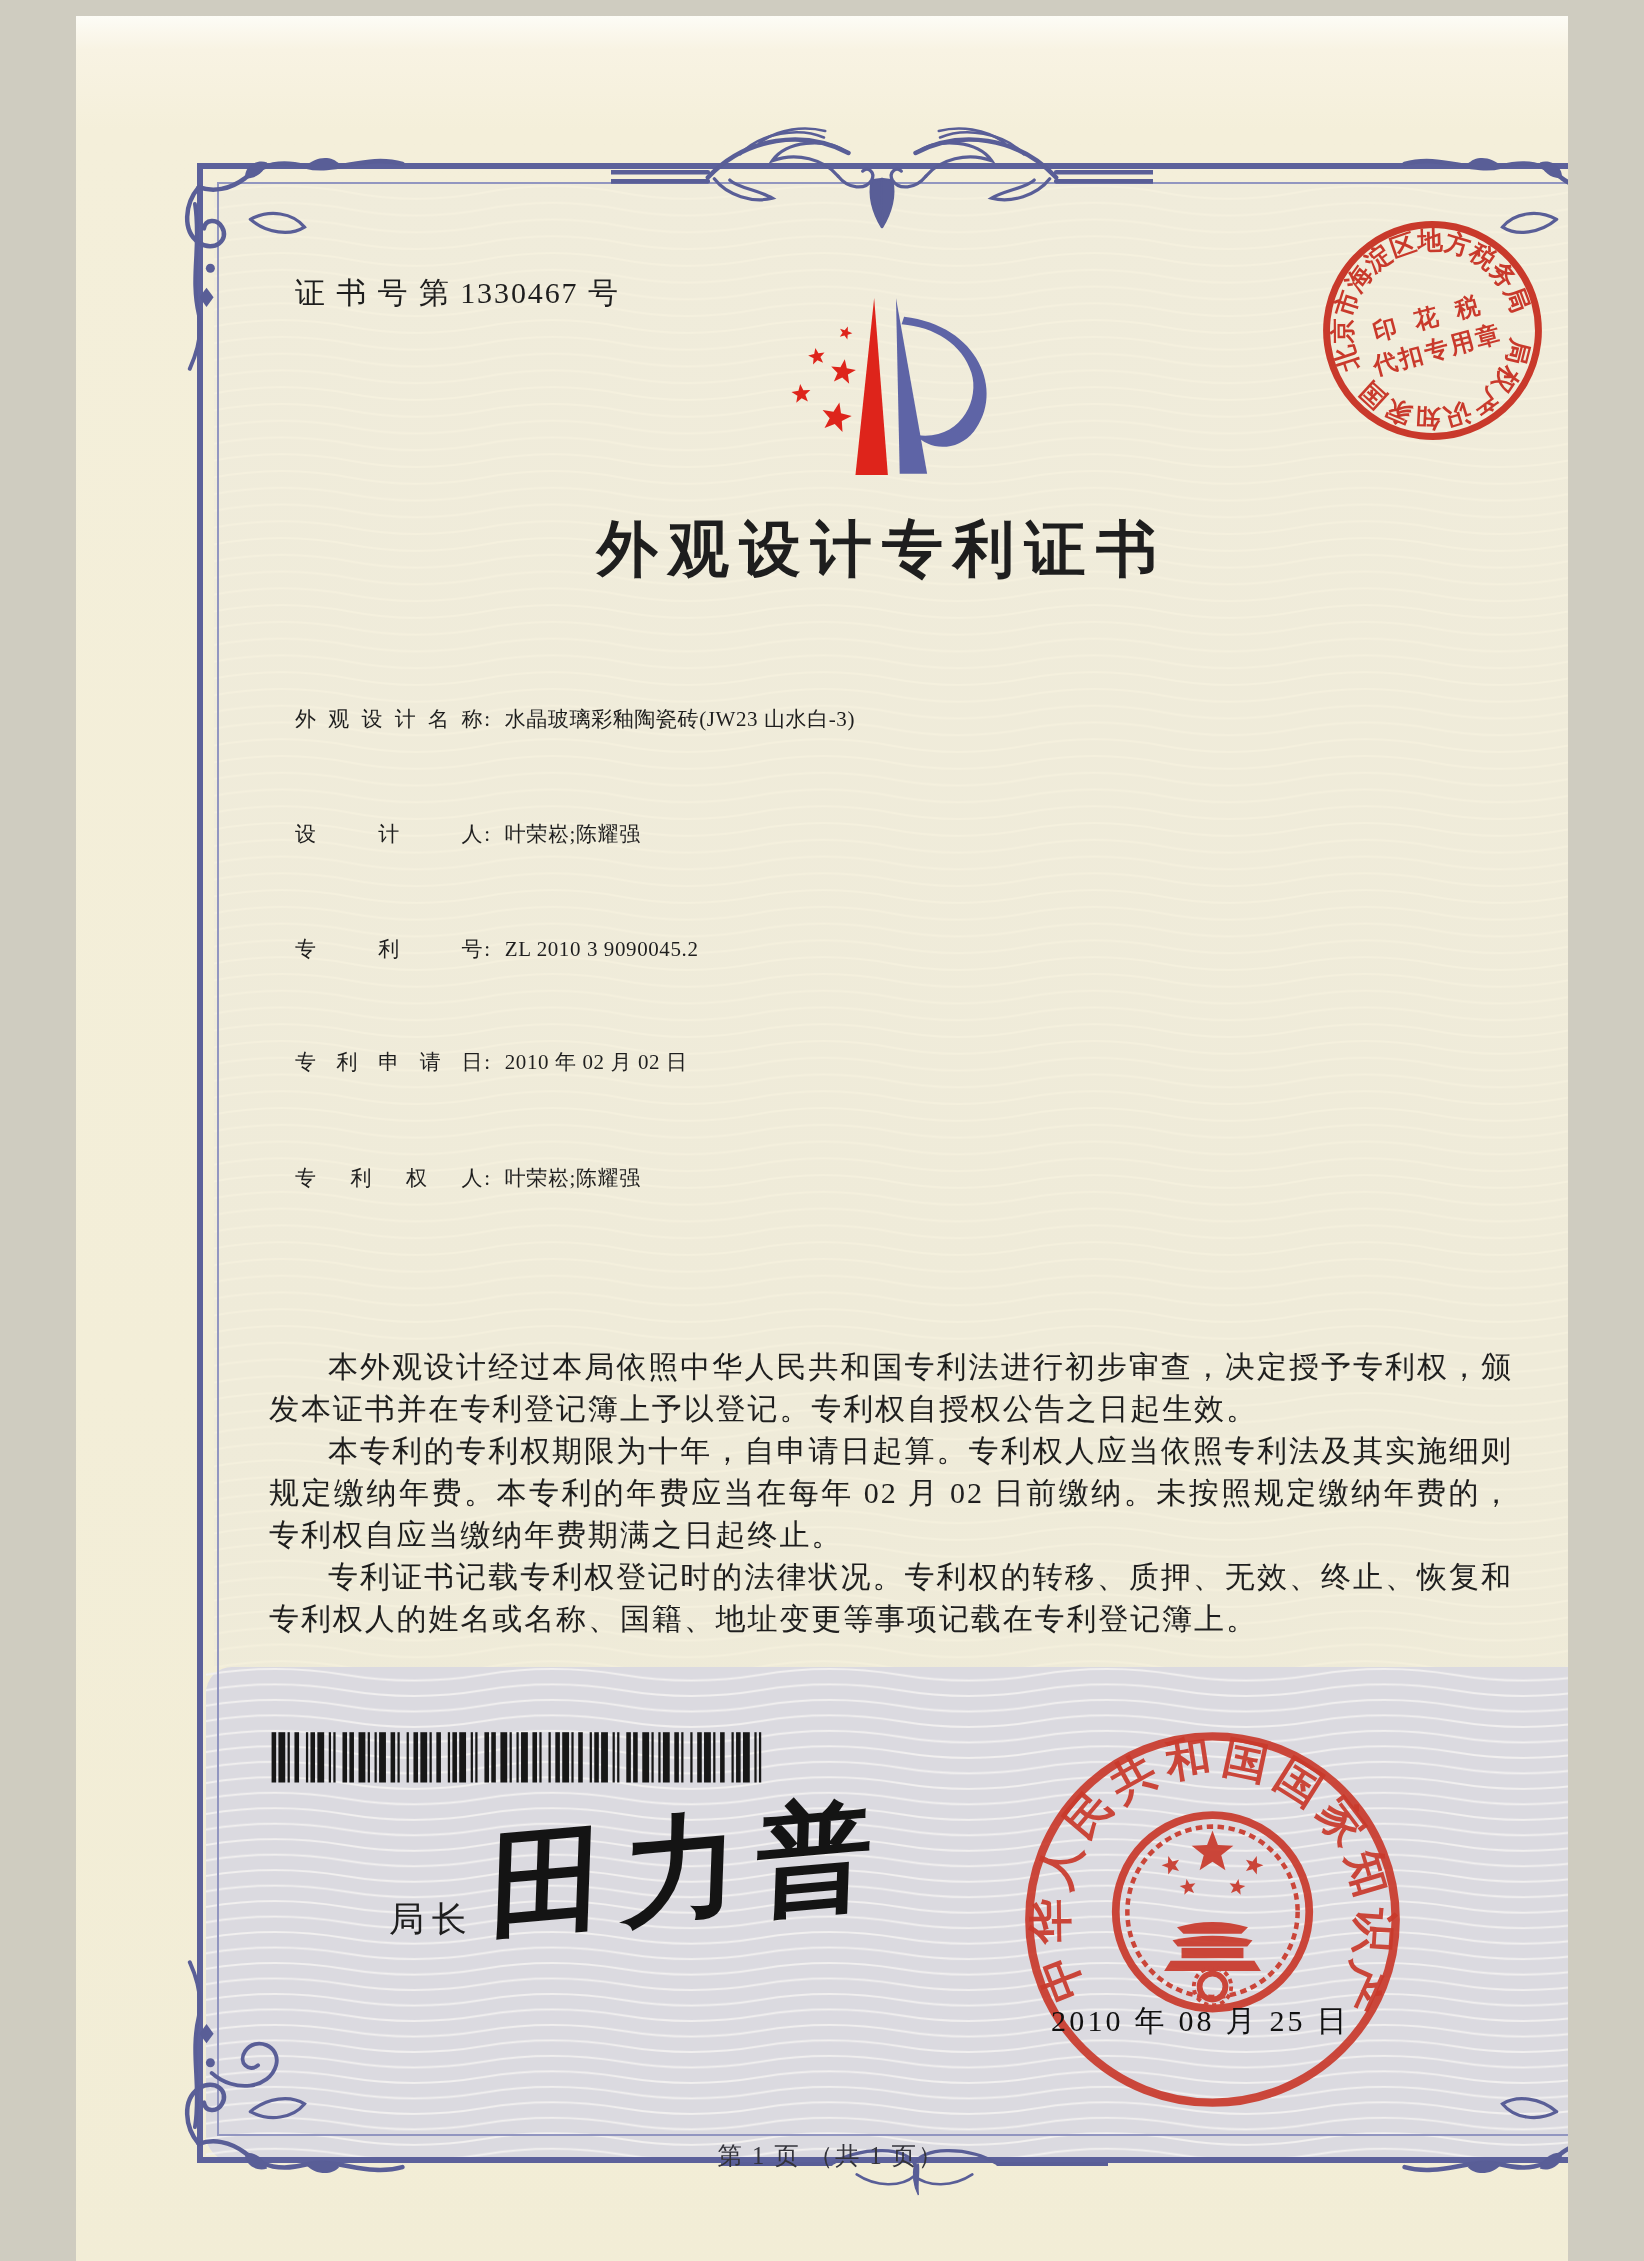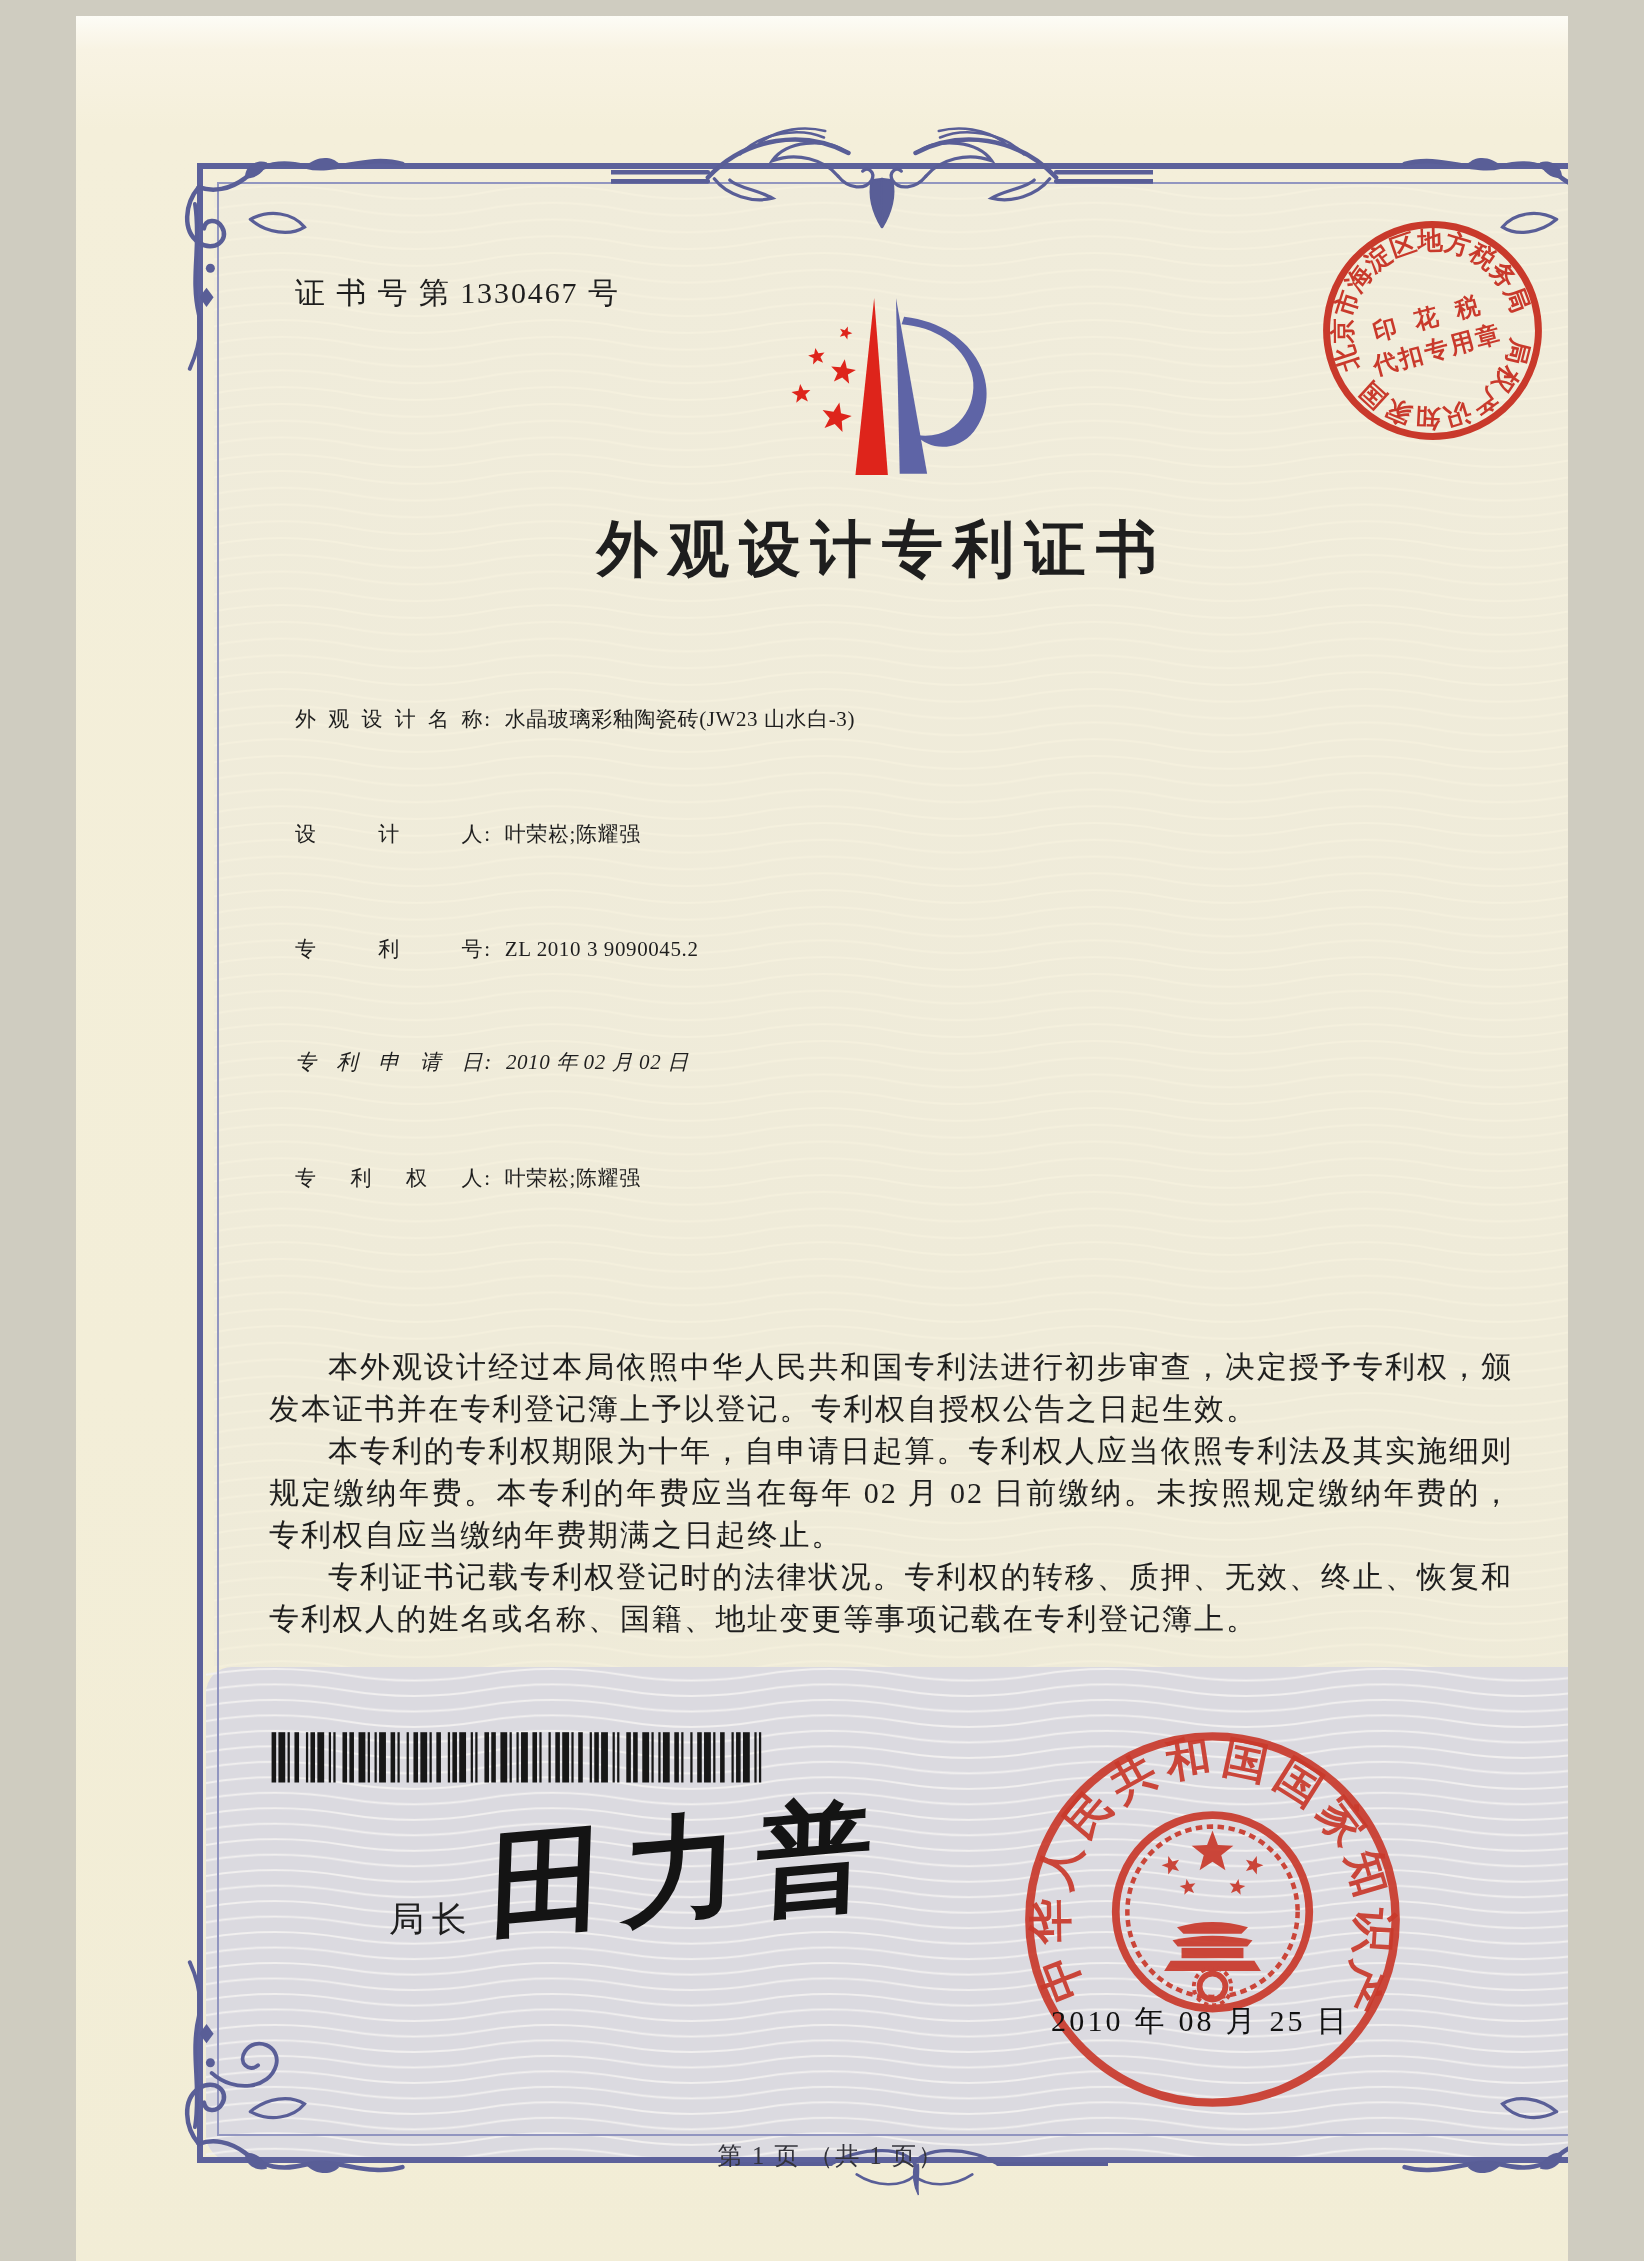--- a/index.html
+++ b/index.html
@@ -26,21 +26,21 @@
   .bot-orn{left:645px;top:2107px;width:387px;height:90px;}
   
   .content{position:absolute;z-index:4;}
   .cert-no{left:219px;top:257px;font-size:30px;letter-spacing:1.9px;}
   .logo{left:693px;top:277px;width:239px;height:187px;}
   .title{left:0px;top:493px;width:1612px;text-align:center;font-size:61px;font-weight:700;letter-spacing:10.3px;}
   .field-row{left:219px;font-size:21px;letter-spacing:0.6px;white-space:nowrap;}
   .flabel{display:inline-block;width:188px;text-align:justify;text-align-last:justify;}
   .fcolon{display:inline-block;margin:0 14px 0 1.3px;}
   .f1{top:689px;} .f2{top:804px;} .f3{top:919px;}
-  .f4{top:1032px;font-style:italic;} .f5{top:1148px;} .f6{top:1259px;}
+  .f4{top:1032px;} .f5{top:1148px;} .f6{top:1259px;}
   .body-text{left:193px;top:1330px;width:1244px;font-size:30px;line-height:42px;letter-spacing:1.9px;text-align:justify;}
   .body-text p{margin:0;text-indent:59px;}
   .barcode{left:193px;top:1716px;width:506px;height:52px;}
   .director{left:313px;top:1880px;font-size:35px;letter-spacing:7.7px;}
   .signature{left:413px;top:1776px;font-size:116px;font-weight:700;letter-spacing:18px;color:#141414;
              transform:rotate(-5deg) skewX(-7deg);white-space:nowrap;}
   .seal-date{left:975px;top:1985px;font-size:30px;letter-spacing:3.2px;color:#101010;z-index:6;}
   .footer{left:613px;top:2123px;width:284px;text-align:center;font-size:24.5px;letter-spacing:1.9px;color:#33333a;}
   
   .stamp{position:absolute;z-index:5;}

